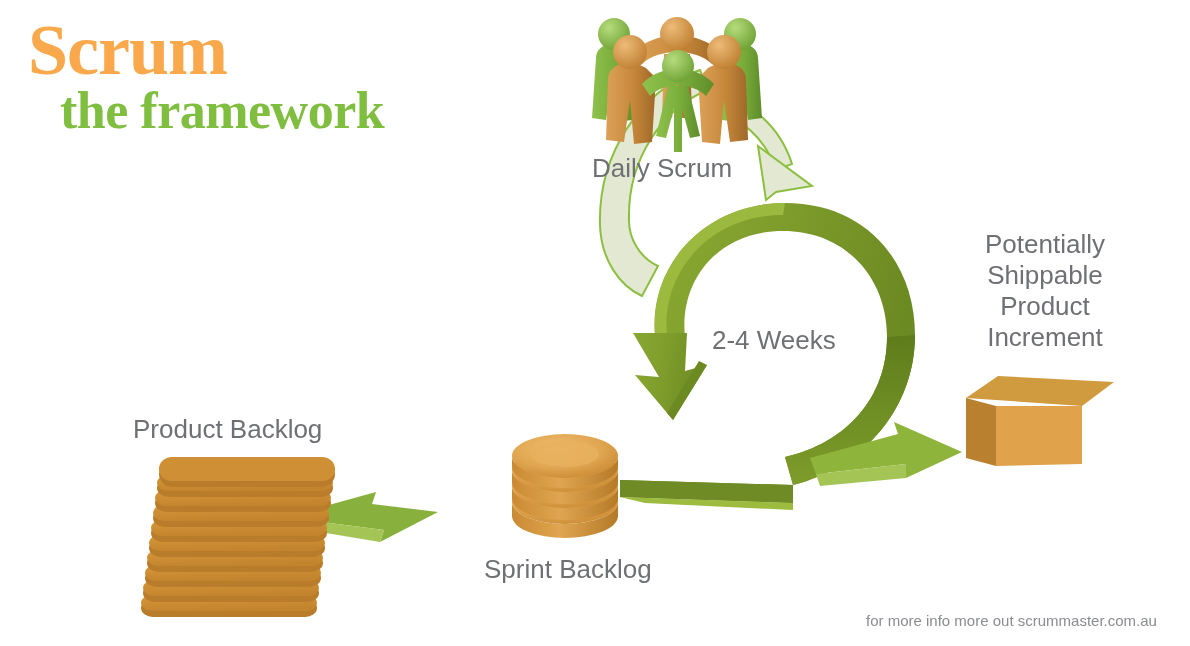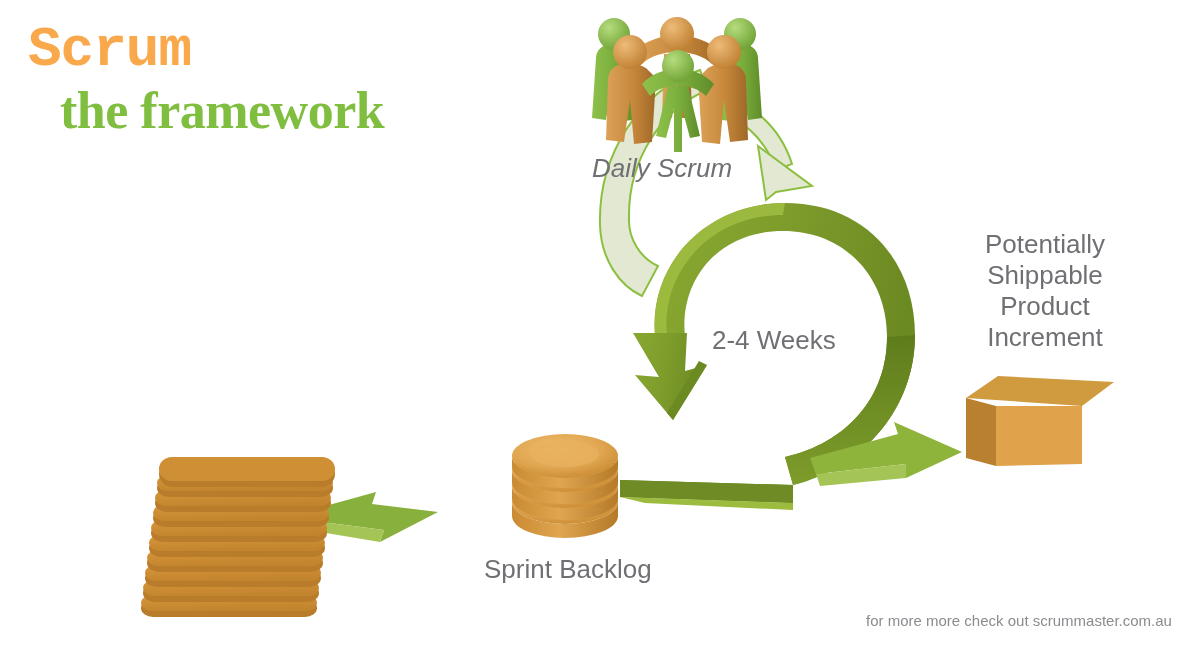--- a/index.html
+++ b/index.html
@@ -5,22 +5,22 @@
   html,body{margin:0;padding:0;background:#fff;}
   body{width:1190px;height:646px;overflow:hidden;
        font-family:"Liberation Sans","DejaVu Sans",sans-serif;}
   #stage{position:relative;width:1190px;height:646px;background:#ffffff;}
 
   .abs{position:absolute;}
 
   
   #title-block{left:28px;top:12px;}
   #title-main{
-    font-family:Liberation Mono, monospace;
-    font-size:56px;font-weight:bold;color:#F9A94C;
+    font-family:Liberation Serif, serif;
+    font-size:72px;font-weight:bold;color:#F9A94C;
     letter-spacing:-1px;line-height:76px;
   }
   #title-sub{
     font-family:Liberation Serif, serif;
     font-size:52px;font-weight:bold;color:#7FBE3F;
     letter-spacing:-0.5px;line-height:58px;margin-top:-6px;margin-left:32px;
   }
 
   
   .lbl{color:#6E7074;font-size:26px;line-height:30px;white-space:nowrap;}
@@ -247,30 +247,31 @@
 
     <path d="M8 30 L 40 8 L 156 14 L 124 38 Z" fill="#D09A3E"></path>
 
     <path d="M8 30 L 8 90 L 38 98 L 38 38 Z" fill="#B8802F"></path>
 
     <path d="M38 38 L 124 38 L 124 96 L 38 98 Z" fill="#E0A24A"></path>
 
     <path d="M8 30 L 38 38 L 124 38 L 156 14 Z" fill="#D09A3E" opacity="0"></path>
   </svg>
 
-  <div class="abs lbl" style="left:592px;top:153px;font-style:italic;">Daily Scrum</div>
+  <div class="abs lbl" style="left:592px;top:153px;">Daily Scrum</div>
 
 
   <div class="abs lbl" style="left:712px;top:325px;text-align:right;">2-4 Weeks</div>
 
+  <div class="abs lbl" style="left:133px;top:414px;">Product Backlog</div>
 
   <div class="abs lbl" style="left:484px;top:554px;">Sprint Backlog</div>
 
   <div class="abs lbl-multi" style="left:955px;top:229px;width:180px;">
     <div>Potentially</div>
     <div>Shippable</div>
     <div>Product</div>
     <div>Increment</div>
   </div>
 
-  <div class="abs" id="footer-note" style="left:866px;top:612px;">for more more check out scrummaster.com.au</div>
+  <div class="abs" id="footer-note" style="left:866px;top:612px;">for more info more out scrummaster.com.au</div>
 
 </div>
 
 </body></html>

